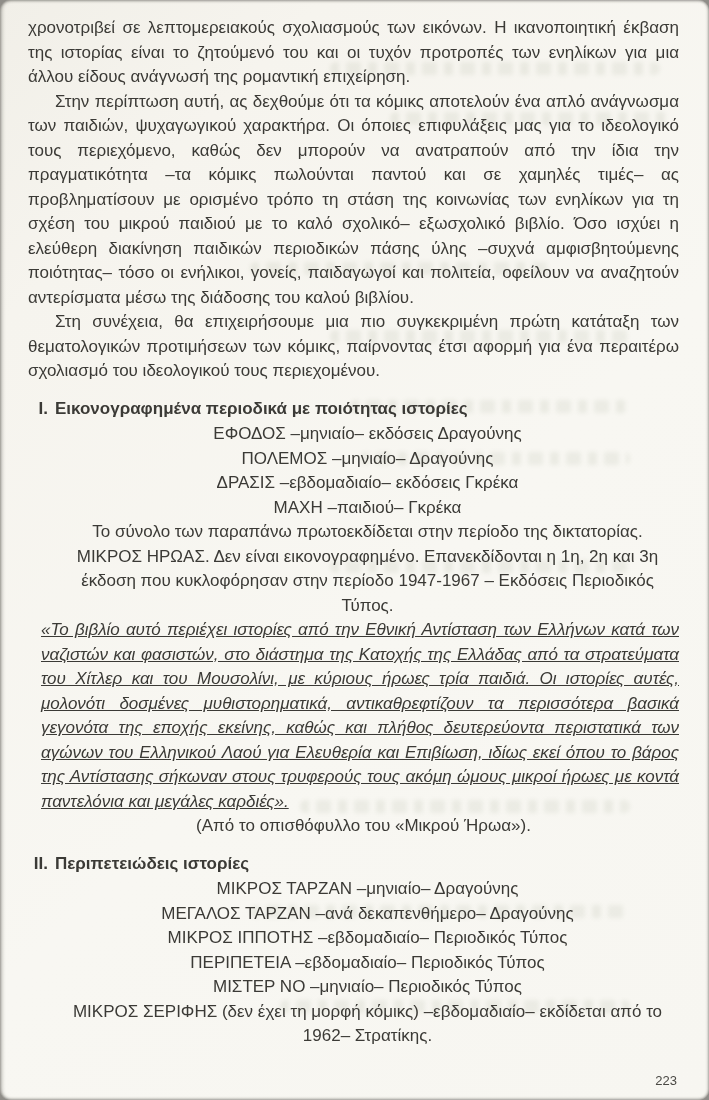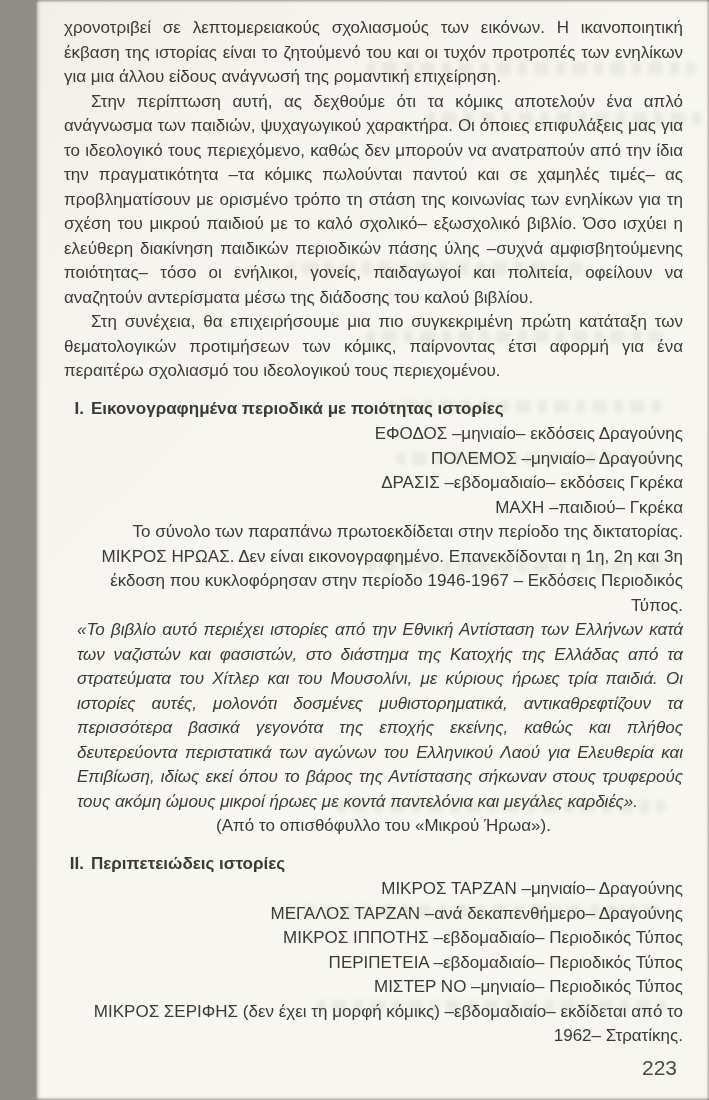--- a/index.html
+++ b/index.html
@@ -6,53 +6,52 @@
   body{
     width:709px;height:1100px;
     background:#8f8d88;
     font-family:"Liberation Sans", sans-serif;
     position:relative;
     overflow:hidden;
   }
   .page{
     position:absolute;
     inset:0;
-    border-radius:0;
+    border-radius:10px;
     background:linear-gradient(135deg,#f1efe8 0%, #f6f4ee 18%, #f8f7f2 55%, #f7f6f1 100%);
     box-shadow:
       inset 3px 0 4px -2px rgba(60,58,52,.55),
       inset -2px 0 3px -1px rgba(60,58,52,.35),
       inset 0 2px 3px -1px rgba(60,58,52,.4),
       inset 0 -2px 3px -1px rgba(60,58,52,.4);
     box-sizing:border-box;
     padding:16px 26px 0 28px;
-    margin-left:36px;
   }
   .text-col{
     position:relative;
     color:#3b3a36;
     font-size:17px;
     line-height:24.5px;
     max-width:651px;
     z-index:2;
   }
   .para{margin:0;text-align:justify;hyphens:auto;}
   .para.indent{text-indent:27px;}
   .section{margin-top:13px;}
   .section-heading{display:flex;font-weight:bold;margin:0 0 1px 0;}
   .sec-num{min-width:20px;text-align:right;padding-right:7px;flex:none;}
   .sec-title{flex:1;}
   .item-block{margin-left:28px;}
-  .item{text-align:right;}
-  .quote{font-style:italic;text-align:justify;margin:0 0 0 13px;hyphens:auto;}
+  .item{text-align:center;}
+  .quote{font-style:italic;text-align:justify;margin:0 0 0 13px;hyphens:auto;text-decoration:underline;}
   .quote-source{margin-left:20px;text-align:center;}
   .page-number{
     position:absolute;
-    right:32px;bottom:20px;
-    font-size:21px;color:#4a4944;
+    right:32px;bottom:12px;
+    font-size:13px;color:#4a4944;
     z-index:2;
   }
   
   .bleed{
     position:absolute;
     height:13px;
     border-radius:6px;
     background:repeating-linear-gradient(90deg,
       rgba(128,138,108,.9) 0px, rgba(128,138,108,.9) 9px,
       rgba(128,138,108,0) 9px, rgba(128,138,108,0) 16px,
@@ -90,21 +89,21 @@
       <div class="section-heading">
         <span class="sec-num">I.</span>
         <span class="sec-title">Εικονογραφημένα περιοδικά με ποιότητας ιστορίες</span>
       </div>
       <div class="item-block">
         <div class="item">ΕΦΟΔΟΣ –μηνιαίο– εκδόσεις Δραγούνης</div>
         <div class="item">ΠΟΛΕΜΟΣ –μηνιαίο– Δραγούνης</div>
         <div class="item">ΔΡΑΣΙΣ –εβδομαδιαίο– εκδόσεις Γκρέκα</div>
         <div class="item">ΜΑΧΗ –παιδιού– Γκρέκα</div>
         <div class="item">Το σύνολο των παραπάνω πρωτοεκδίδεται στην περίοδο της δικτατορίας.</div>
-        <div class="item">ΜΙΚΡΟΣ ΗΡΩΑΣ. Δεν είναι εικονογραφημένο. Επανεκδίδονται η 1η, 2η και 3η έκδοση που κυκλοφόρησαν στην περίοδο 1946-1967 – Εκδόσεις Περιοδικός Τύπος.</div>
+        <div class="item">ΜΙΚΡΟΣ ΗΡΩΑΣ. Δεν είναι εικονογραφημένο. Επανεκδίδονται η 1η, 2η και 3η έκδοση που κυκλοφόρησαν στην περίοδο 1947-1967 – Εκδόσεις Περιοδικός Τύπος.</div>
       </div>
       <p class="quote">«Το βιβλίο αυτό περιέχει ιστορίες από την Εθνική Αντίσταση των Ελλήνων κατά των ναζιστών και φασιστών, στο διάστημα της Κατοχής της Ελλάδας από τα στρατεύματα του Χίτλερ και του Μουσολίνι, με κύριους ήρωες τρία παιδιά. Οι ιστορίες αυτές, μολονότι δοσμένες μυθιστορηματικά, αντικαθρεφτίζουν τα περισσότερα βασικά γεγονότα της εποχής εκείνης, καθώς και πλήθος δευτερεύοντα περιστατικά των αγώνων του Ελληνικού Λαού για Ελευθερία και Επιβίωση, ιδίως εκεί όπου το βάρος της Αντίστασης σήκωναν στους τρυφερούς τους ακόμη ώμους μικροί ήρωες με κοντά παντελόνια και μεγάλες καρδιές».</p>
       <div class="quote-source">(Από το οπισθόφυλλο του «Μικρού Ήρωα»).</div>
     </div>
 
     <div class="section">
       <div class="section-heading">
         <span class="sec-num">II.</span>
         <span class="sec-title">Περιπετειώδεις ιστορίες</span>
       </div>

